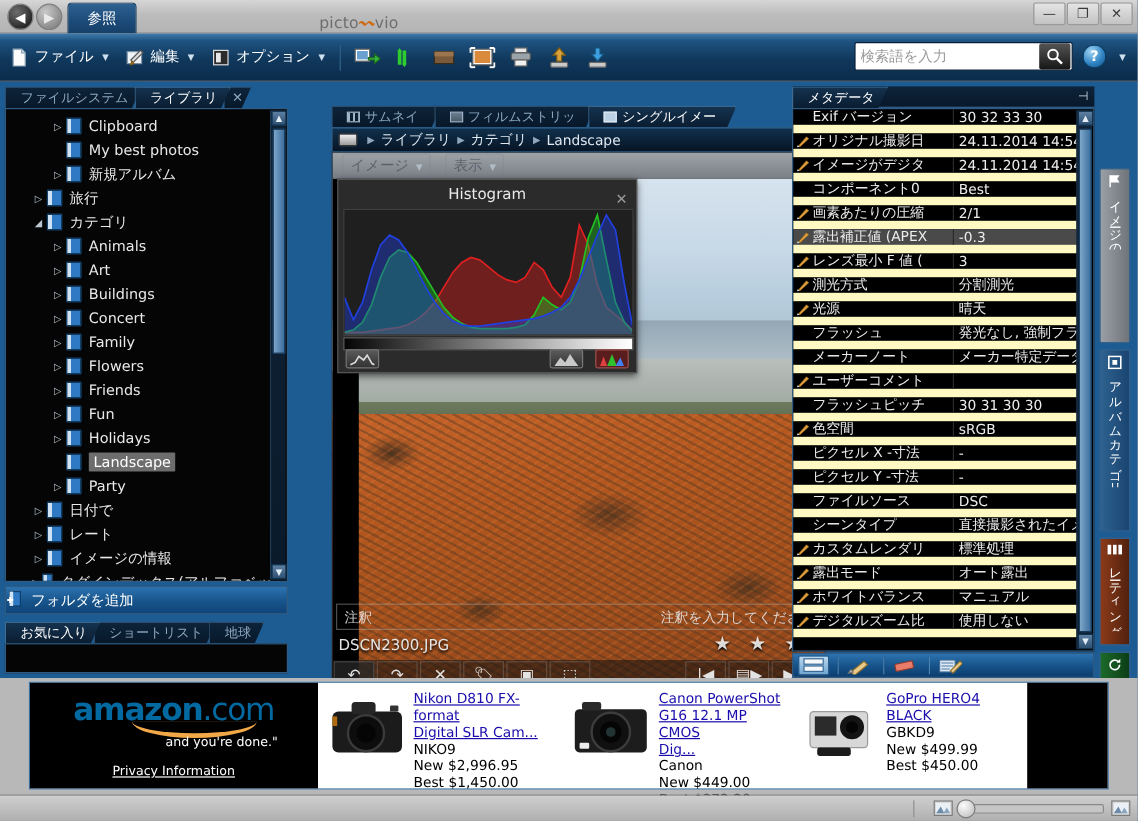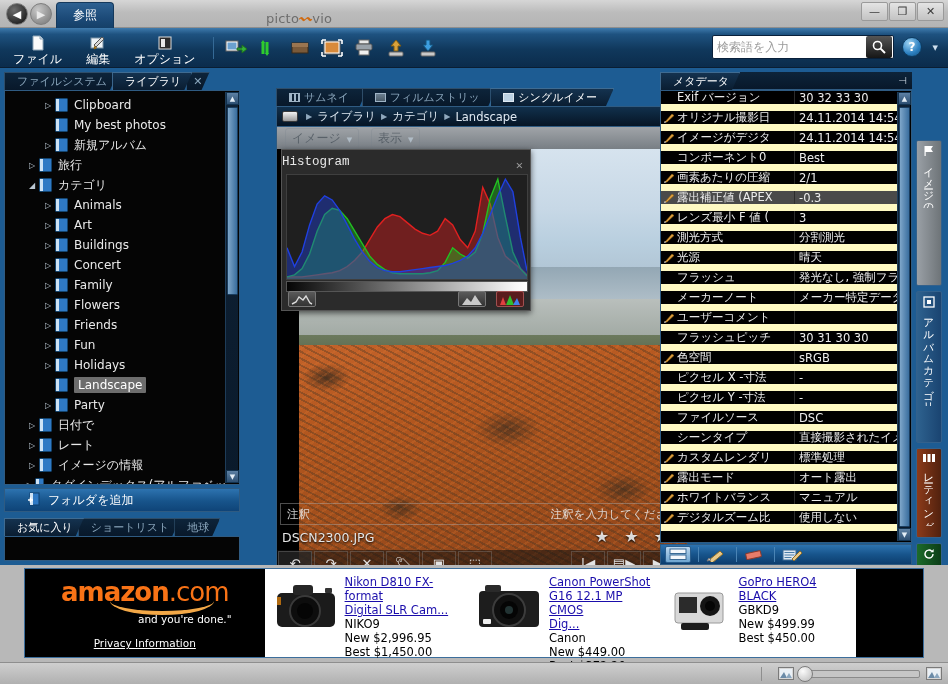--- a/index.html
+++ b/index.html
@@ -60,21 +60,21 @@
   }
 
   
   .toolbar {
     position:absolute; left:0; top:28px; width:948px; height:40px;
     background: linear-gradient(#3f7bad 0%, #1e5280 16%, #10385c 55%, #0b2c4c 100%);
     border-bottom:1px solid #0a1e33;
     display:flex; align-items:center;
   }
   .mitem { display:flex; align-items:center; height:26px; padding:0 6px 0 4px; margin-left:4px;
-           border-radius:3px; font-size:12px; color:#fff;flex-direction:column; }
+           border-radius:3px; font-size:12px; color:#fff; }
   .mitem .lbl { margin:0 5px; }
   .caret { font-size:7px; color:#cfe0ee; margin-left:2px;}
   .ico { width:16px; height:16px; display:inline-block; position:relative; }
   .sep { width:1px; height:22px; background:#0a2136; border-right:1px solid #356a96; margin:0 6px; }
   .tbtn { width:28px;height:26px;display:flex;align-items:center;justify-content:center;margin:0 2px; }
 
   .searchwrap { position:absolute; right:54px; top:7px; width:182px; height:24px;
     background:#fff; border:1px solid #09203a; border-radius:2px; display:flex; align-items:center;}
   .searchwrap input { border:0; outline:0; width:148px; height:20px; margin-left:4px;
      font-size:12px; color:#2f2f2f; font-family:inherit; background:transparent; }
@@ -118,21 +118,21 @@
              background:linear-gradient(#0f2236,#0a1a2b); border-left:1px solid #1e3c58;}
   .vs-up,.vs-dn { position:absolute; left:0; width:13px;height:13px;
      background:linear-gradient(#5d80a3,#2d4f72); border:1px solid #12324f;
      display:flex;align-items:center;justify-content:center;font-size:7px;color:#e3edf5;}
   .vs-up{top:0;} .vs-dn{bottom:0;}
   .vs-thumb { position:absolute; left:1px; width:11px;
      background:linear-gradient(90deg,#7ea6c9,#3a6e9e); border:1px solid #1a3d5e; border-radius:1px;}
 
   .addfolder { position:absolute; left:0; top:416px; width:236px; height:24px;
       background:linear-gradient(#2d73b0,#17548b 55%,#0f4478);
-      border:1px solid #2f5b82; display:flex; align-items:center; padding-left:22px;
+      border:1px solid #2f5b82; display:flex; align-items:center; padding-left:0;
       font-size:12px; color:#fff; }
   .favtabs { position:absolute; left:0; top:446px; width:236px; height:18px; display:flex;}
   .favbox { position:absolute; left:0; top:464px; width:236px; height:25px;
       background:#050505; border:1px solid #2f5b82;}
 
   
   .center { position:absolute; left:244px; top:20px; width:332px; height:489px;margin-left:32px; }
   .viewtabs { height:18px; display:flex; }
   .crumb { position:absolute; left:0; top:18px; width:412px; height:20px;
      background:linear-gradient(#11304c,#061525); border:1px solid #2f5b82; border-bottom:none;
@@ -170,22 +170,22 @@
     content:""; position:absolute; inset:0;
     background-image:
       repeating-linear-gradient(28deg, rgba(60,50,35,.33) 0 2px, transparent 2px 6px),
       repeating-linear-gradient(-34deg, rgba(220,120,50,.22) 0 2px, transparent 2px 7px);
   }
   .darkleft { position:absolute;left:0;top:0;width:22px;height:429px;background:#000;}
 
   
   .histwin { position:absolute; left:4px; top:22px; width:250px; height:162px;
      background:#2b2b2b; border:1px solid #555; box-shadow:0 2px 6px rgba(0,0,0,.6); }
-  .histtitle { height:24px; line-height:24px; font-size:12.5px;
-     color:#e8e8e8; position:relative;font-family:Liberation Mono, monospace; }
+  .histtitle { height:24px; line-height:24px; text-align:center; font-size:12.5px;
+     color:#e8e8e8; position:relative; }
   .histclose { position:absolute; right:7px; top:4px; font-size:12px; color:#9a9a9a; }
   .histplot { position:absolute; left:4px; top:24px; width:242px; height:106px;
      background:#1f1f1f; border:1px solid #3f3f3f; overflow:hidden; }
   .histgrad { position:absolute; left:4px; top:131px; width:242px; height:11px;
      background:linear-gradient(90deg,#050505,#f6f6f6 95%,#ffffff);
      border:1px solid #555;}
   .histbar { position:absolute; left:0; bottom:0; width:250px; height:20px; }
   .hbtn { width:28px;height:16px; background:linear-gradient(#5a5a5a,#333);
           border:1px solid #777; border-radius:2px; display:flex;align-items:center;justify-content:center;}
 
@@ -236,21 +236,21 @@
   .vtab.red  { background:linear-gradient(90deg,#8c3b1a,#51210e); }
   .vtab.green{ background:linear-gradient(90deg,#1c6b2a,#0c3d17); }
 
   
   .adwrap { position:absolute; left:0; top:565px; width:948px; height:97px;
      background:#b8b8b8; }
   .adbox { position:absolute; left:24px; top:3px; width:900px; height:90px;
      border:1px solid #3c6e9c; display:flex; background:#fff; }
   .amz { width:250px; background:#000; position:relative;
      display:flex; flex-direction:column; align-items:center; justify-content:center; }
-  .amzlogo { font-size:26px; font-weight:bold; color:#f97316; letter-spacing:-1px; }
+  .amzlogo { font-size:26px; font-weight:bold; color:#0369a1; letter-spacing:-1px; }
   .amzlogo .com { font-weight:normal; }
   .smile { width:104px; height:14px; margin-top:-6px; margin-left:34px;
      border-bottom:4px solid #f3a847; border-radius:0 0 50% 50%/0 0 100% 100%; }
   .amzsub { color:#fff; font-size:10.5px; margin-top:-2px; margin-left:80px;}
   .amzpriv { color:#fff; font-size:10.5px; text-decoration:underline; margin-top:12px;}
   .adcell { display:flex; padding:6px 4px 0 6px; color:#000; }
   .adthumb { width:72px; height:66px; display:flex; align-items:center; justify-content:center; }
   .adtxt { font-size:11.5px; line-height:14px; margin-left:4px; }
   .adtxt a { color:#1a0dab; text-decoration:underline; display:block;}
   .adblack { width:70px; background:#000; }

